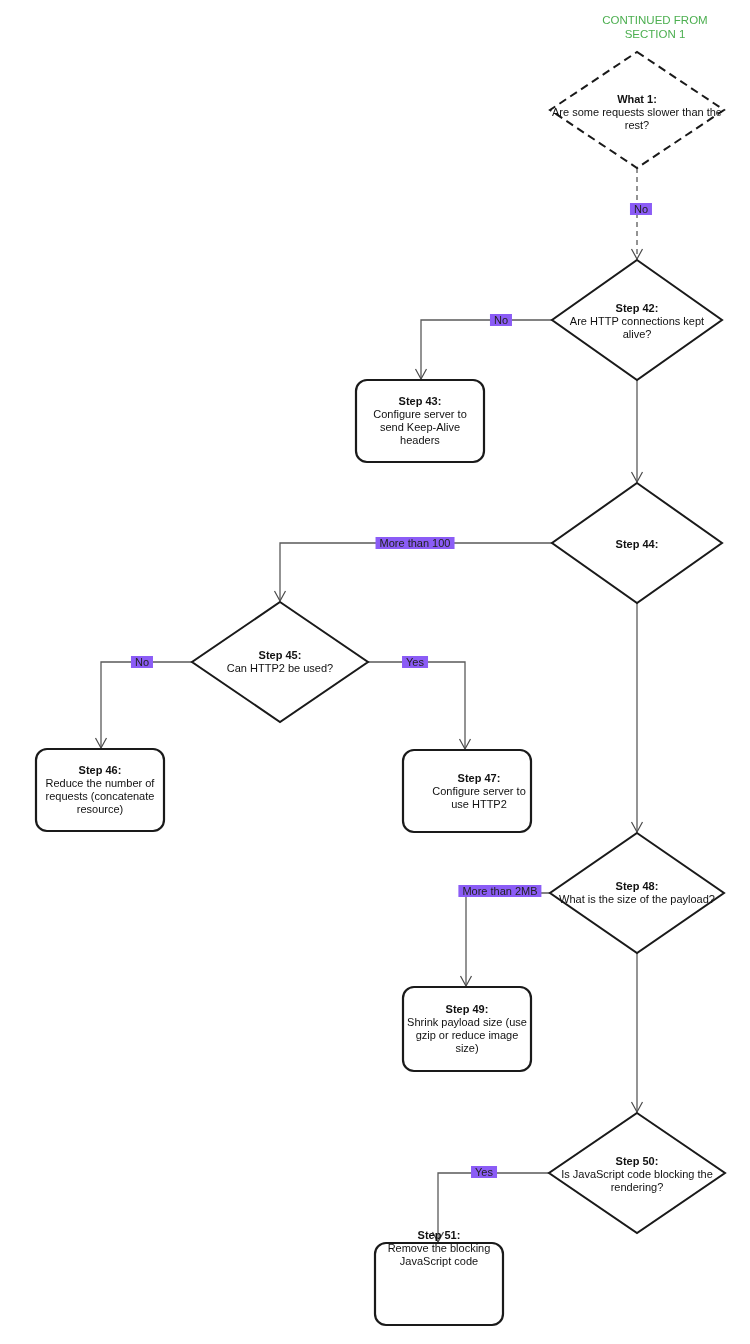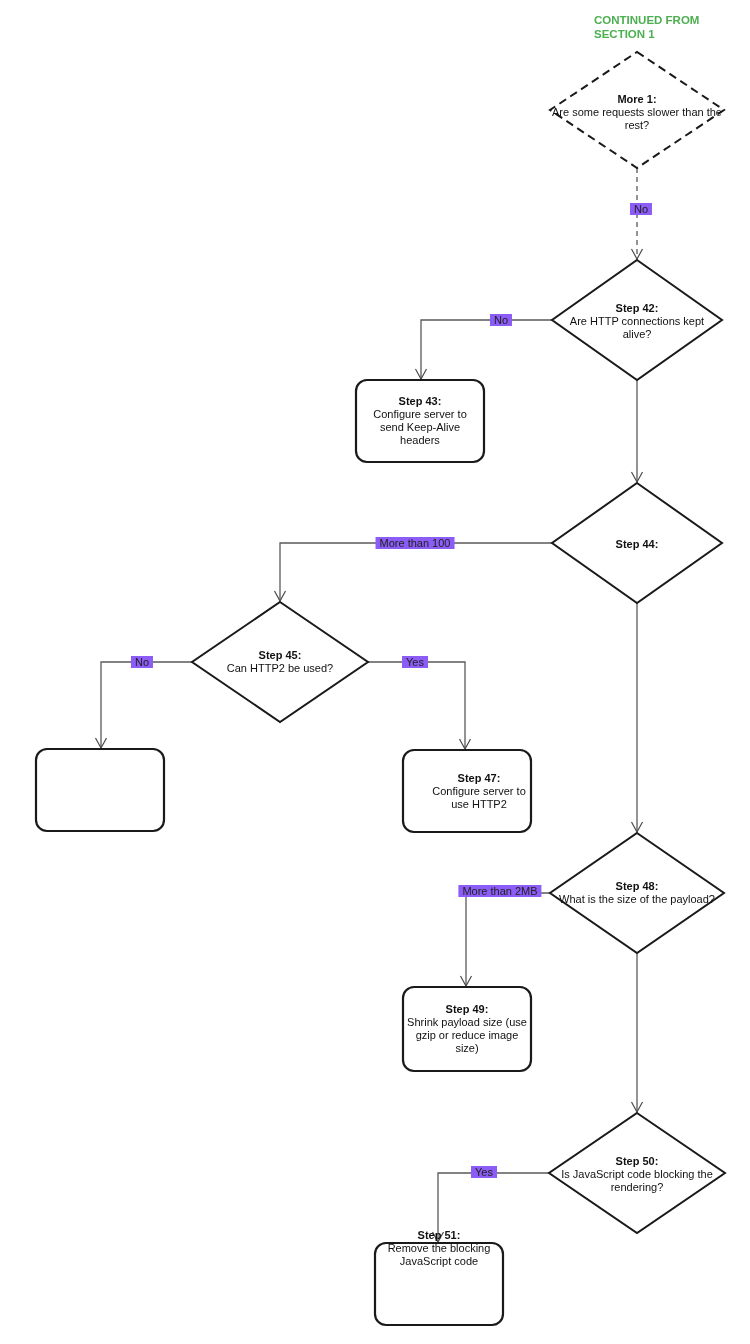--- a/index.html
+++ b/index.html
@@ -13,21 +13,21 @@
     text-align:center; font-size:11px; line-height:13px; color:#111;
   }
   .label .nt { font-weight:bold; }
   .edge-label {
     position:absolute; transform:translate(-50%,-50%);
     background:#8b5cf6; padding:0 4px; font-size:11px; line-height:12px;
     color:#222; white-space:nowrap;
   }
   .header {
     position:absolute; left:655px; top:13px; transform:translateX(-50%);
-    width:122px; font-weight:bold; font-size:11.5px;
+    width:122px; text-align:center; font-weight:normal; font-size:11.5px;
     line-height:14px;
   }
 </style>
 </head>
 <body>
 
 <div class="canvas">
 
   <svg width="750" height="1344" viewBox="0 0 750 1344">
 
@@ -71,37 +71,41 @@
       <rect x="36" y="749" width="128" height="82" rx="11"></rect>
       <rect x="403" y="750" width="128" height="82" rx="11"></rect>
       <rect x="403" y="987" width="128" height="84" rx="11"></rect>
       <rect x="375" y="1243" width="128" height="82" rx="11"></rect>
     </g>
   </svg>
 
   <div class="header" style="color: rgb(76, 175, 80);">CONTINUED FROM SECTION 1</div>
 
   <div class="label" style="left:637px;top:112px;width:182px">
-    <div class="nt">More 1:</div>
+    <div class="nt">What 1:</div>
     <div class="nx">Are some requests slower than the rest?</div>
   </div>
   <div class="label" style="left:637px;top:321px;width:152px">
     <div class="nt">Step 42:</div>
     <div class="nx">Are HTTP connections kept alive?</div>
   </div>
   <div class="label" style="left:420px;top:421px;width:112px">
     <div class="nt">Step 43:</div>
     <div class="nx">Configure server to send Keep-Alive headers</div>
   </div>
   <div class="label" style="left:637px;top:544px;width:170px">
     <div class="nt">Step 44:</div>
   </div>
   <div class="label" style="left:280px;top:662px;width:160px">
     <div class="nt">Step 45:</div>
     <div class="nx">Can HTTP2 be used?</div>
+  </div>
+  <div class="label" style="left:100px;top:790px;width:126px">
+    <div class="nt">Step 46:</div>
+    <div class="nx">Reduce the number of requests (concatenate resource)</div>
   </div>
   <div class="label" style="left:479px;top:791px;width:112px">
     <div class="nt">Step 47:</div>
     <div class="nx">Configure server to use HTTP2</div>
   </div>
   <div class="label" style="left:637px;top:893px;width:190px">
     <div class="nt">Step 48:</div>
     <div class="nx">What is the size of the payload?</div>
   </div>
   <div class="label" style="left:467px;top:1029px;width:122px">

